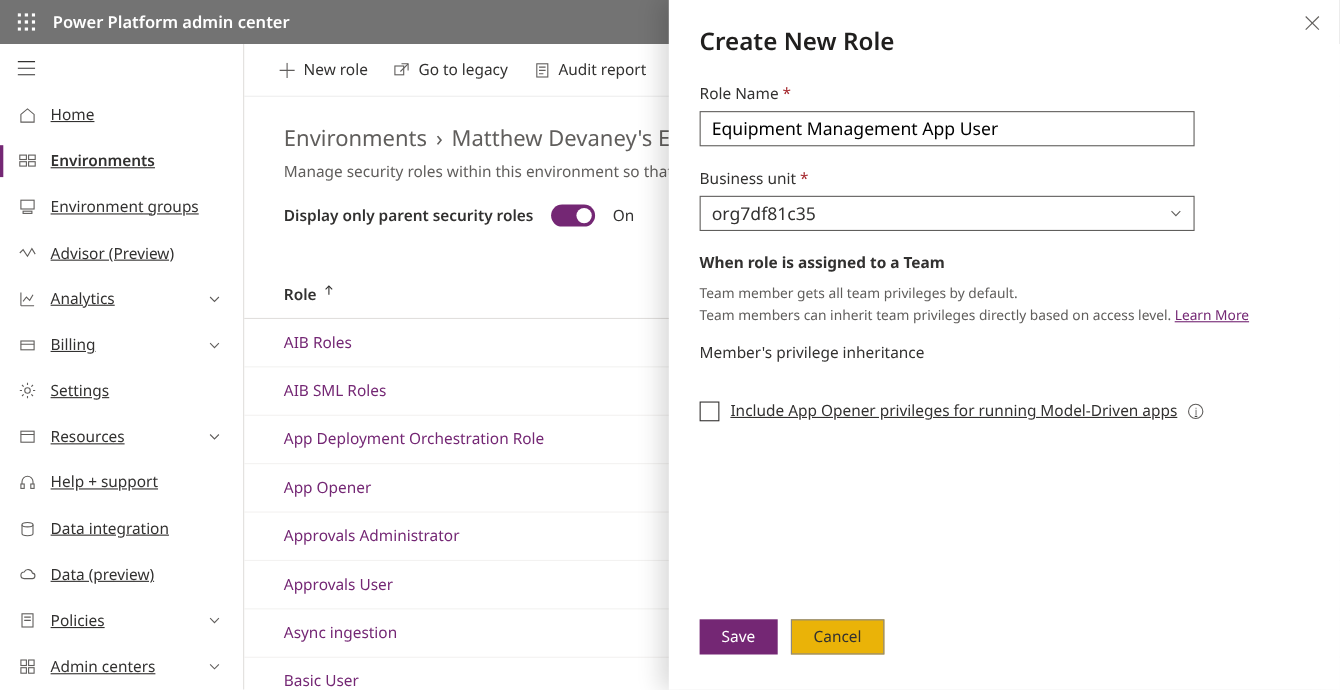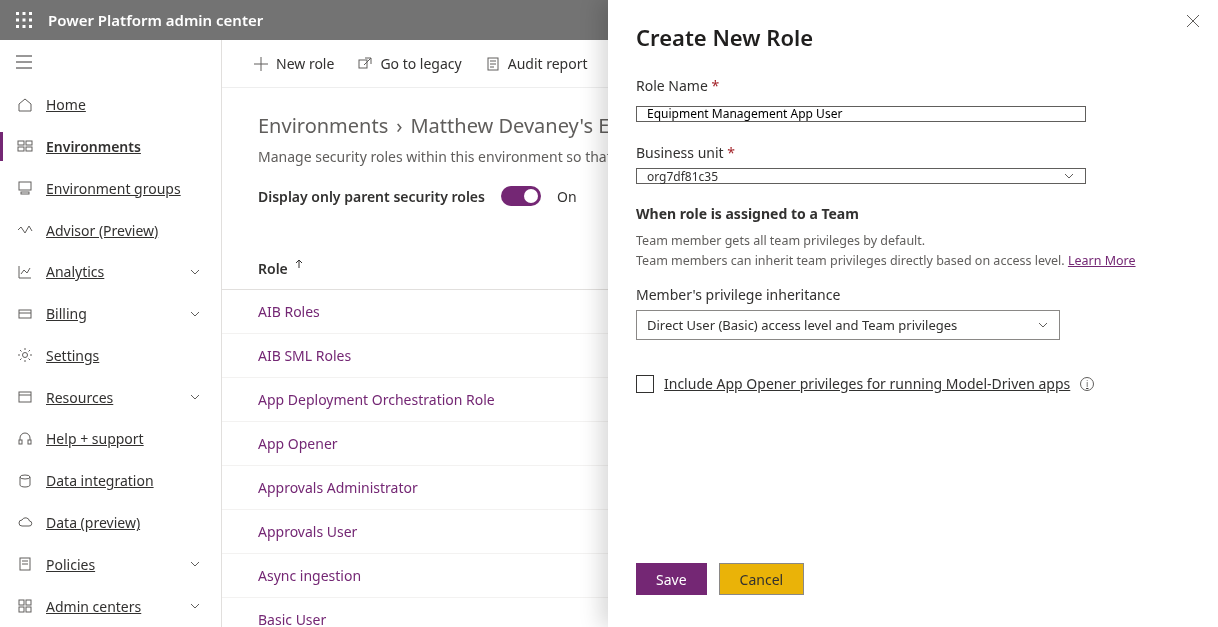--- a/index.html
+++ b/index.html
@@ -41,21 +41,21 @@
   
   .panel {
     position:absolute; top:0; right:0; width:610px; height:627px; background:#fff;
     box-shadow:-8px 0 20px rgba(0,0,0,.15); z-index:5; padding:22px 44px 0 28px;
   }
   .panel-close { position:absolute; top:8px; right:12px; font-size:16px; color:#605e5c; cursor:pointer; padding:6px;}
   .panel h1 { font-size:22px; font-weight:600; color:#201f1e; margin-bottom:24px;}
   .field-label { font-size:14px; color:#323130; margin-bottom:6px; }
   .req { color:#a4262c; }
   .text-input, .select {
-    width:450px; height:16px; border:1px solid #605e5c; font-size:12px; padding:0 10px; background:#fff;
+    width:450px; height:32px; border:1px solid #605e5c; font-size:16px; padding:0 10px; background:#fff;
   }
   .select { display:flex; align-items:center; justify-content:space-between; cursor:pointer;}
   .field-block { margin-bottom:20px; }
   .team-heading { font-size:14px; font-weight:700; margin-bottom:8px;}
   .team-desc { font-size:12.5px; color:#605e5c; line-height:1.6; margin-bottom:14px;}
   .team-desc a { color:#742774; }
   .select2 { width:424px; height:30px; border:1px solid #8a8886; font-size:13px; padding:0 10px; display:flex; align-items:center; justify-content:space-between; cursor:pointer;}
   .chk-row { display:flex; align-items:center; gap:10px; margin-top:34px; font-size:14px;text-decoration:underline;}
   .chk { width:18px; height:18px; border:1px solid #323130; cursor:pointer;}
   .info-ic { width:14px; height:14px; border:1px solid #605e5c; border-radius:50%; display:flex; align-items:center; justify-content:center; font-size:9px; color:#605e5c; cursor:pointer;}
@@ -360,28 +360,20 @@
     </div>
   </div>
 
   <div class="team-heading">When role is assigned to a Team</div>
   <div class="team-desc">
     <span>Team member gets all team privileges by default.</span><br>
     <span>Team members can inherit team privileges directly based on access level. </span><a href="#">Learn More</a>
   </div>
 
   <div class="field-label" style="margin-bottom:6px">Member's privilege inheritance</div>
-  <div class="select2">
-    <span>Direct User (Basic) access level and Team privileges</span>
-    <span>
-        <svg width="12" height="12" viewBox="0 0 12 12" fill="none" stroke="#605e5c" stroke-width="1">
-          <path d="M2 4 L6 8 L10 4"></path>
-        </svg>
-      </span>
-  </div>
 
   <div class="chk-row">
     <div class="chk"></div>
     <span>Include App Opener privileges for running Model-Driven apps</span>
     <span class="info-ic">i</span>
   </div>
 
   <div class="panel-actions">
     <button class="btn-primary">Save</button>
     <button class="btn-secondary">Cancel</button>

